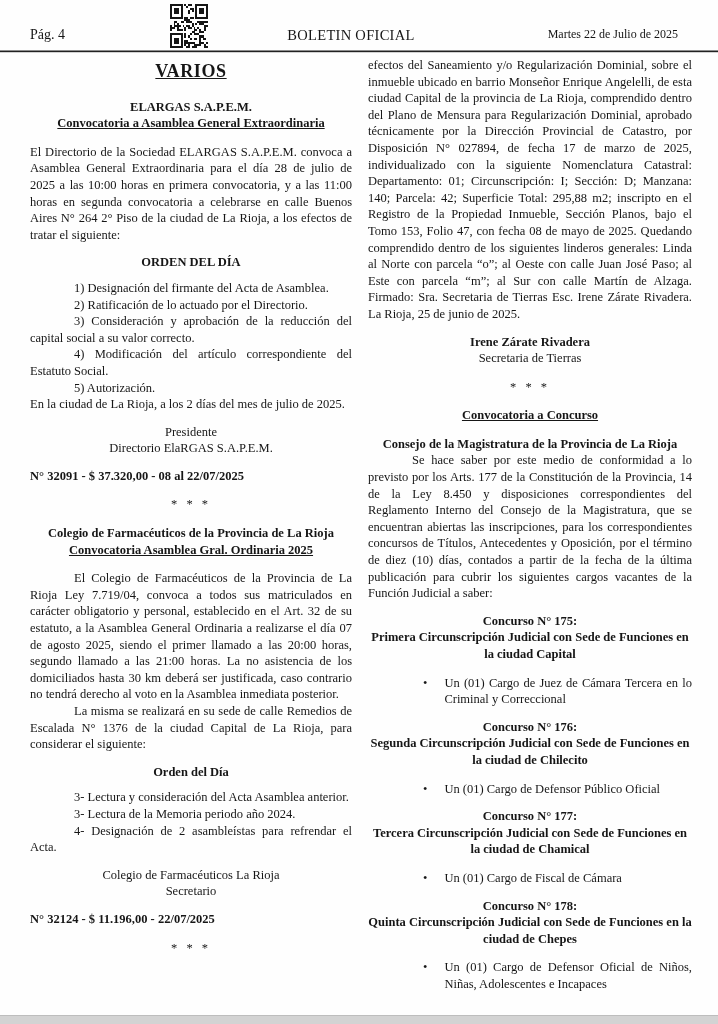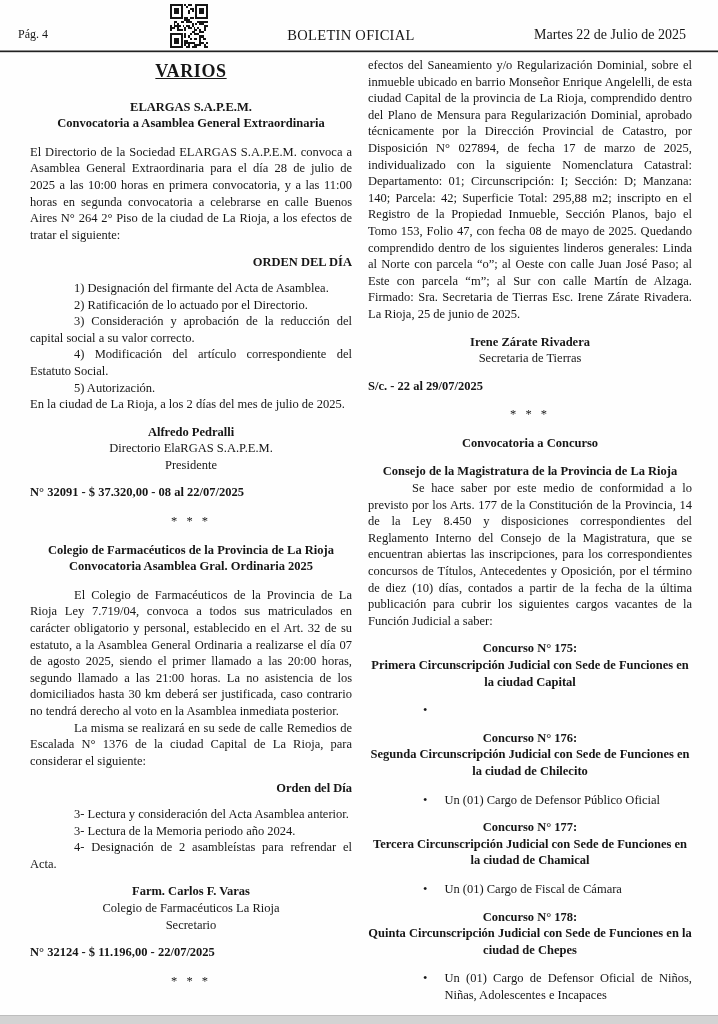--- a/index.html
+++ b/index.html
@@ -8,40 +8,40 @@
     width: 718px; height: 1024px; overflow: hidden;
     background: #ffffff;
     font-family: "Liberation Serif", serif;
   }
   .page {
     position: relative; width: 718px; height: 1024px;
     background: #fefefe; color: #161616; overflow: hidden;
   }
   
   .header { position: absolute; top: 0; left: 0; width: 100%; height: 50px; }
-  .pg   { position: absolute; left: 18px;  top: 27px; font-size: 12px; }
+  .pg   { position: absolute; left: 30px;  top: 27px; font-size: 14px; }
   .ht   { position: absolute; left: 0; right: 16px; top: 27px; text-align: center; font-size: 14.5px; letter-spacing: .3px; }
-  .hd   { position: absolute; right: 32px; top: 27px; font-size: 14px; text-align: right; }
+  .hd   { position: absolute; right: 40px; top: 27px; font-size: 12px; text-align: right; }
   .qr   { position: absolute; left: 170px; top: 4px; width: 38px; height: 44px; }
   .qr svg { width: 100%; height: 100%; }
   .rule {
     position: absolute; top: 50px; left: 0; width: 100%; height: 3px;
     background: #222; border-top: 1px solid #8d8d8d; border-bottom: 1px solid #d2d2d2;
   }
   
   .columns { position: absolute; top: 57px; left: 30px; display: flex; gap: 16px; }
   .col { width: 322px; font-size: 12.5px; line-height: 16.6px; }
   .col.rightcol { width: 324px; }
   p { margin: 0; text-align: justify; }
   .ind { text-indent: 44px; }
   .hc { text-align: center; font-weight: bold; }
   .kicker { text-align: center; margin: 6px 0 17px; }
   .kicker span { font-weight: bold; text-decoration: underline; letter-spacing: .6px; font-size: 18px; }
-  .head2 { margin-bottom: 12px; }
-  .order-h { margin: 9px 0; text-align: right; }
+  .head2 { margin-bottom: 12px; text-decoration: underline; }
+  .order-h { margin: 9px 0; }
   .sep { text-align: center; margin: 12px 0; letter-spacing: 3px; }
   .sig { text-align: center; margin: 11px 0; }
   .sig .nm { font-weight: bold; }
   .ref { font-weight: bold; text-align: left; margin: 11px 0; }
   .mb { margin-bottom: 11px; }
   .concurso { margin-top: 11px; }
   .bullet-row { display: flex; gap: 17px; padding-left: 55px; margin: 12px 0 2px; }
   .bullet-row .dot { flex: none; }
   .bullet-row .pos { flex: 1; text-align: justify; }
   
@@ -80,72 +80,70 @@
         <div class="hc head2">Convocatoria a Asamblea General Extraordinaria</div>
         <p class="mb">El Directorio de la Sociedad ELARGAS S.A.P.E.M. convoca a Asamblea General Extraordinaria para el día 28 de julio de 2025 a las 10:00 horas en primera convocatoria, y a las 11:00 horas en segunda convocatoria a celebrarse en calle Buenos Aires N° 264 2° Piso de la ciudad de La Rioja, a los efectos de tratar el siguiente:</p>
         <div class="hc order-h">ORDEN DEL DÍA</div>
         <p class="ind">1) Designación del firmante del Acta de Asamblea.</p>
         <p class="ind">2) Ratificación de lo actuado por el Directorio.</p>
         <p class="ind">3) Consideración y aprobación de la reducción del capital social a su valor correcto.</p>
         <p class="ind">4) Modificación del artículo correspondiente del Estatuto Social.</p>
         <p class="ind">5) Autorización.</p>
         <p>En la ciudad de La Rioja, a los 2 días del mes de julio de 2025.</p>
         <div class="sig">
-          <div class="nm">Alfredo Pedralli</div>
+          <div>Presidente</div>
           <div>Directorio ElaRGAS S.A.P.E.M.</div>
-          <div>Presidente</div>
         </div>
         <p class="ref">N° 32091 - $ 37.320,00 - 08 al 22/07/2025</p>
       </div>
 
       <div class="sep">* * *</div>
 
       <div>
         <div class="hc">Colegio de Farmacéuticos de la Provincia de La Rioja</div>
         <div class="hc head2">Convocatoria Asamblea Gral. Ordinaria 2025</div>
         <p class="ind">El Colegio de Farmacéuticos de la Provincia de La Rioja Ley 7.719/04, convoca a todos sus matriculados en carácter obligatorio y personal, establecido en el Art. 32 de su estatuto, a la Asamblea General Ordinaria a realizarse el día 07 de agosto 2025, siendo el primer llamado a las 20:00 horas, segundo llamado a las 21:00 horas. La no asistencia de los domiciliados hasta 30 km deberá ser justificada, caso contrario no tendrá derecho al voto en la Asamblea inmediata posterior.</p>
         <p class="ind mb">La misma se realizará en su sede de calle Remedios de Escalada N° 1376 de la ciudad Capital de La Rioja, para considerar el siguiente:</p>
         <div class="hc order-h">Orden del Día</div>
         <p class="ind">3- Lectura y consideración del Acta Asamblea anterior.</p>
         <p class="ind">3- Lectura de la Memoria periodo año 2024.</p>
         <p class="ind">4- Designación de 2 asambleístas para refrendar el Acta.</p>
         <div class="sig">
-          <div class="nm">Farm. Carlos F. Varas</div>
           <div>Colegio de Farmacéuticos La Rioja</div>
           <div>Secretario</div>
         </div>
         <p class="ref">N° 32124 - $ 11.196,00 - 22/07/2025</p>
       </div>
 
       <div class="sep">* * *</div>
 
     </section>
 
     <section class="col rightcol">
 
       <p>efectos del Saneamiento y/o Regularización Dominial, sobre el inmueble ubicado en barrio Monseñor Enrique Angelelli, de esta ciudad Capital de la provincia de La Rioja, comprendido dentro del Plano de Mensura para Regularización Dominial, aprobado técnicamente por la Dirección Provincial de Catastro, por Disposición N° 027894, de fecha 17 de marzo de 2025, individualizado con la siguiente Nomenclatura Catastral: Departamento: 01; Circunscripción: I; Sección: D; Manzana: 140; Parcela: 42; Superficie Total: 295,88 m2; inscripto en el Registro de la Propiedad Inmueble, Sección Planos, bajo el Tomo 153, Folio 47, con fecha 08 de mayo de 2025. Quedando comprendido dentro de los siguientes linderos generales: Linda al Norte con parcela “o”; al Oeste con calle Juan José Paso; al Este con parcela “m”; al Sur con calle Martín de Alzaga. Firmado: Sra. Secretaria de Tierras Esc. Irene Zárate Rivadera. La Rioja, 25 de junio de 2025.</p>
 
       <div class="sig">
         <div class="nm">Irene Zárate Rivadera</div>
         <div>Secretaria de Tierras</div>
       </div>
-      <p class="ref">S/c. - 22 al 29/07/2025</p>
 
       <div class="sep">* * *</div>
 
       <div>
         <div class="hc head2">Convocatoria a Concurso</div>
         <div class="hc">Consejo de la Magistratura de la Provincia de La Rioja</div>
         <p class="ind">Se hace saber por este medio de conformidad a lo previsto por los Arts. 177 de la Constitución de la Provincia, 14 de la Ley 8.450 y disposiciones correspondientes del Reglamento Interno del Consejo de la Magistratura, que se encuentran abiertas las inscripciones, para los correspondientes concursos de Títulos, Antecedentes y Oposición, por el término de diez (10) días, contados a partir de la fecha de la última publicación para cubrir los siguientes cargos vacantes de la Función Judicial a saber:</p>
 
         <div class="concurso">
           <div class="hc">Concurso N° 175:</div>
           <div class="hc">Primera Circunscripción Judicial con Sede de Funciones en la ciudad Capital</div>
           <div class="bullet-row">
             <span class="dot">•</span>
+            <span class="pos">Un (01) Cargo de Juez de Cámara Tercera en lo Criminal y Correccional</span>
           </div>
         </div>
 
         <div class="concurso">
           <div class="hc">Concurso N° 176:</div>
           <div class="hc">Segunda Circunscripción Judicial con Sede de Funciones en la ciudad de Chilecito</div>
           <div class="bullet-row">
             <span class="dot">•</span>
             <span class="pos">Un (01) Cargo de Defensor Público Oficial</span>
           </div>

